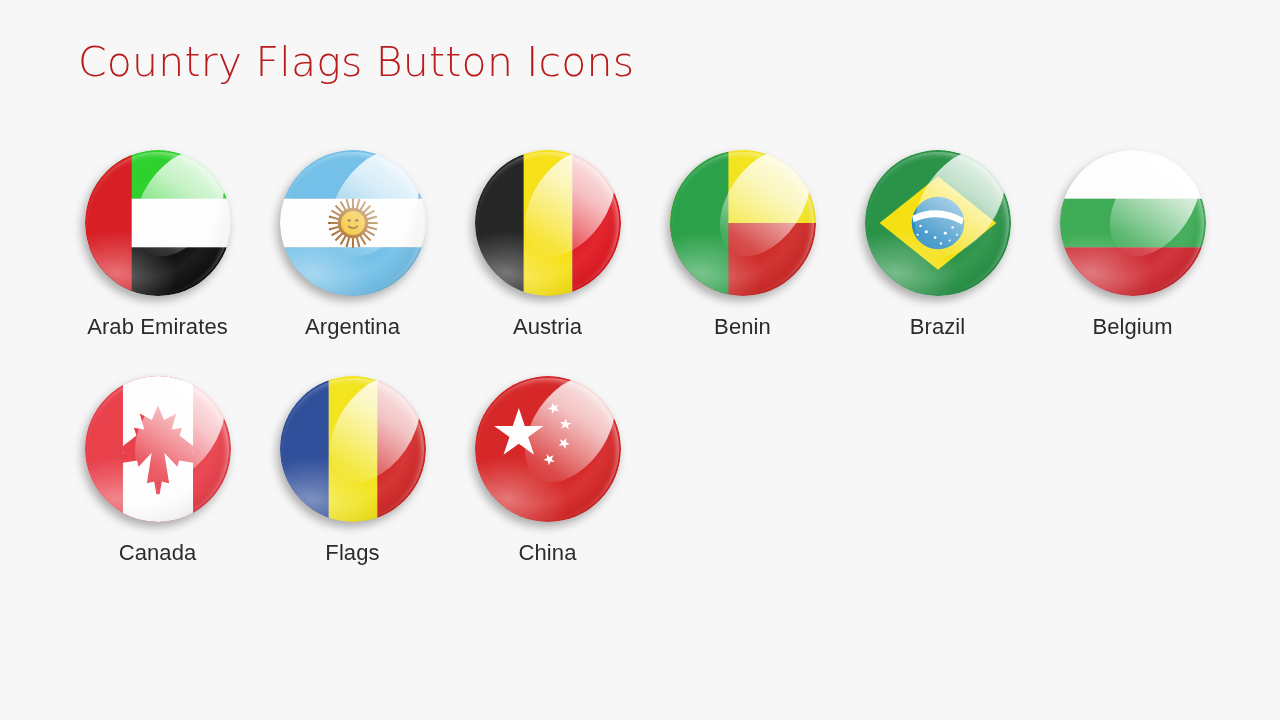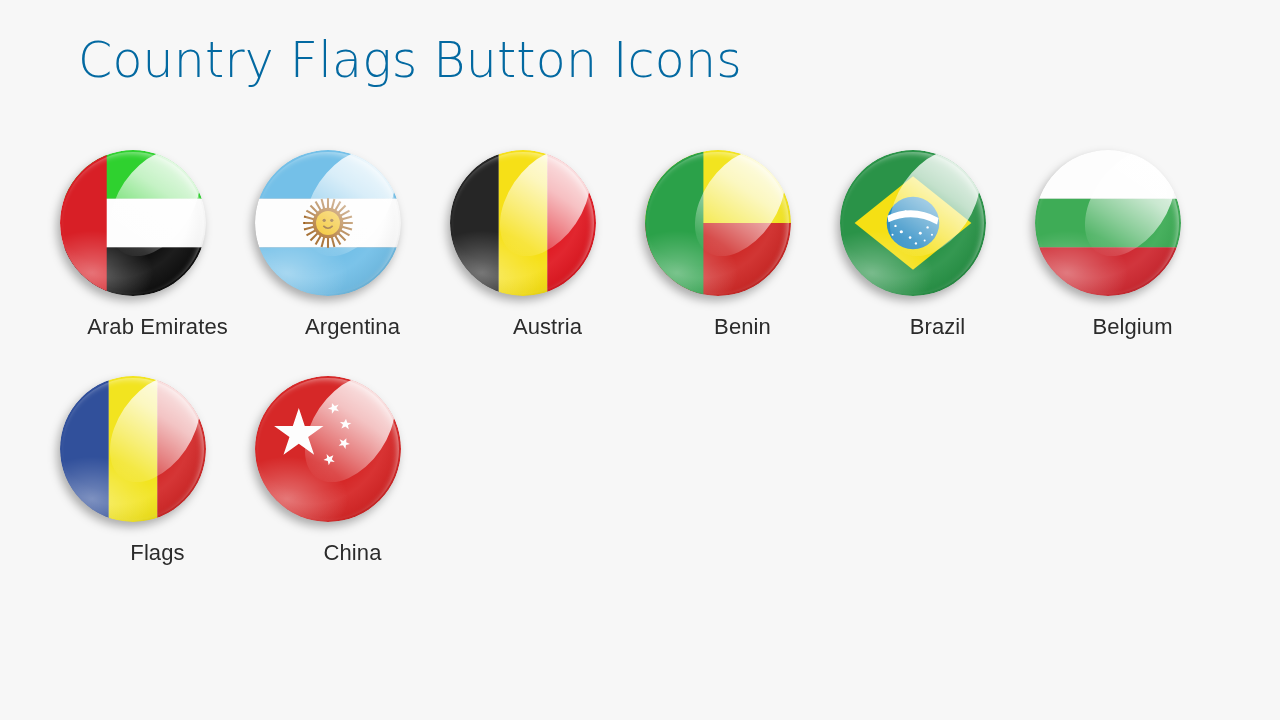--- a/index.html
+++ b/index.html
@@ -13,42 +13,43 @@
   body {
     background: #f7f7f7;
     font-family: "Liberation Sans", sans-serif;
     color: #2b2b2b;
     position: relative;
   }
 
   .page-title {
     position: absolute;
     left: 78px;
-    top: 32px;
-    font-size: 49px;
+    top: 38px;
+    font-size: 41px;
     font-weight: 300;
     letter-spacing: 0.2px;
-    color: #0369a1;
+    color: #b91c1c;
     font-family: "DejaVu Sans", sans-serif;
     white-space: nowrap;
   }
 
   .grid {
     position: absolute;
     left: 60px;
     top: 150px;
     width: 1170px;
     display: grid;
     grid-template-columns: repeat(6, 1fr);
     grid-row-gap: 36px;
   }
 
   .flag-cell {
     display: flex;
     flex-direction: column;
+    align-items: center;
   }
 
   .flag-button {
     position: relative;
     width: 146px;
     height: 146px;
     border-radius: 50%;
     overflow: hidden;
     isolation: isolate;
     filter: drop-shadow(-3px 5px 5px rgba(0,0,0,0.30));
@@ -327,20 +328,36 @@
         </svg>
       </div>
       <div class="rim"></div>
       <div class="bounce"></div>
       <div class="crescent"></div>
       <div class="gloss"></div>
     </div>
     <div class="flag-label">Belgium</div>
   </div>
 
+  <div class="flag-cell">
+    <div class="flag-button">
+      <div class="flag-art">
+        <svg viewBox="0 0 100 100" preserveAspectRatio="none">
+          <rect x="0" y="0" width="100" height="100" fill="#e8414c"></rect>
+          <rect x="26" y="0" width="48" height="100" fill="#fdfdfd"></rect>
+          <path fill="#e8414c" d="M50 20 L54.2 30.2 L62.5 25.6 L59.4 36.6 L66.5 35.4 L64.8 40.8 L77 50.3 L73.6 52.1 L76 59.8 L64.4 57.8 L63.3 62.1 L54.3 52.6 L57.6 73.5 L52.6 72.2 L51.1 81 L48.9 81 L47.4 72.2 L42.4 73.5 L45.7 52.6 L36.7 62.1 L35.6 57.8 L24 59.8 L26.4 52.1 L23 50.3 L35.2 40.8 L33.5 35.4 L40.6 36.6 L37.5 25.6 L45.8 30.2 Z"></path>
+        </svg>
+      </div>
+      <div class="rim"></div>
+      <div class="bounce"></div>
+      <div class="crescent"></div>
+      <div class="gloss"></div>
+    </div>
+    <div class="flag-label">Canada</div>
+  </div>
 
   <div class="flag-cell">
     <div class="flag-button">
       <div class="flag-art">
         <svg viewBox="0 0 100 100" preserveAspectRatio="none">
           <rect x="0" y="0" width="33.4" height="100" fill="#31509b"></rect>
           <rect x="33.4" y="0" width="33.3" height="100" fill="#f2e41f"></rect>
           <rect x="66.7" y="0" width="33.3" height="100" fill="#d32b2b"></rect>
         </svg>
       </div>

